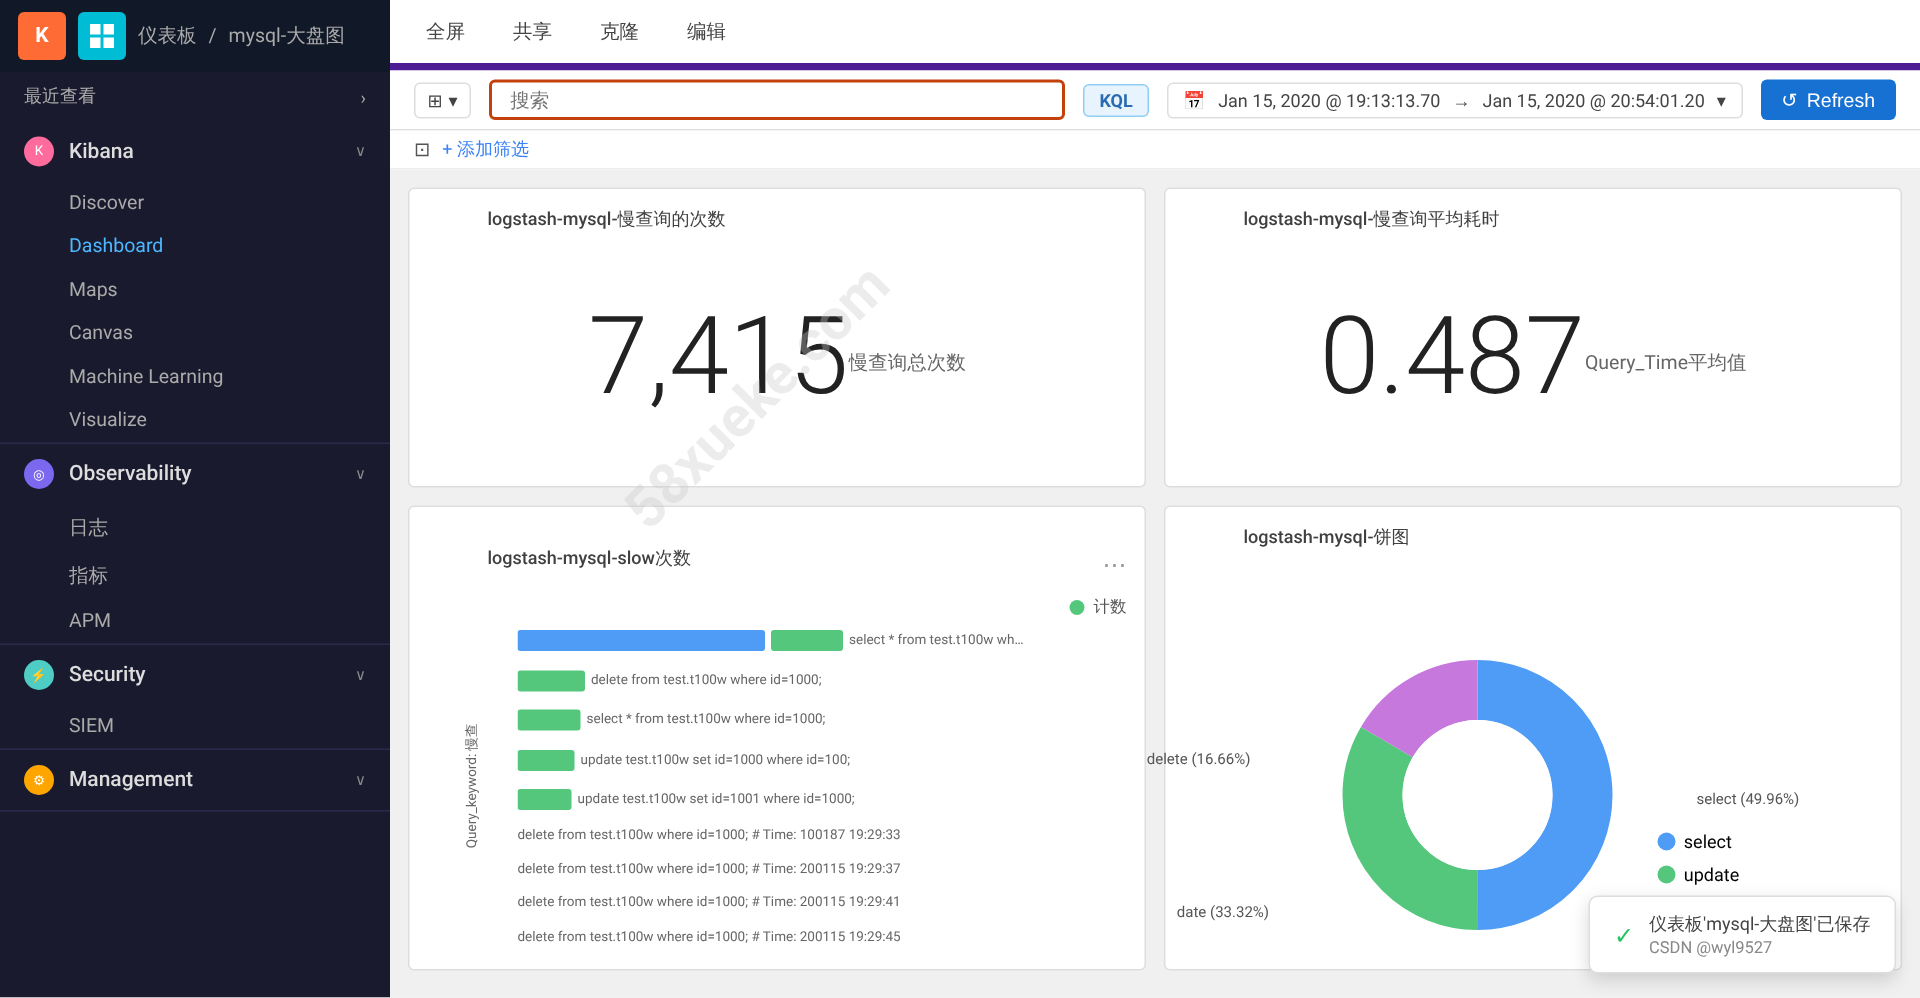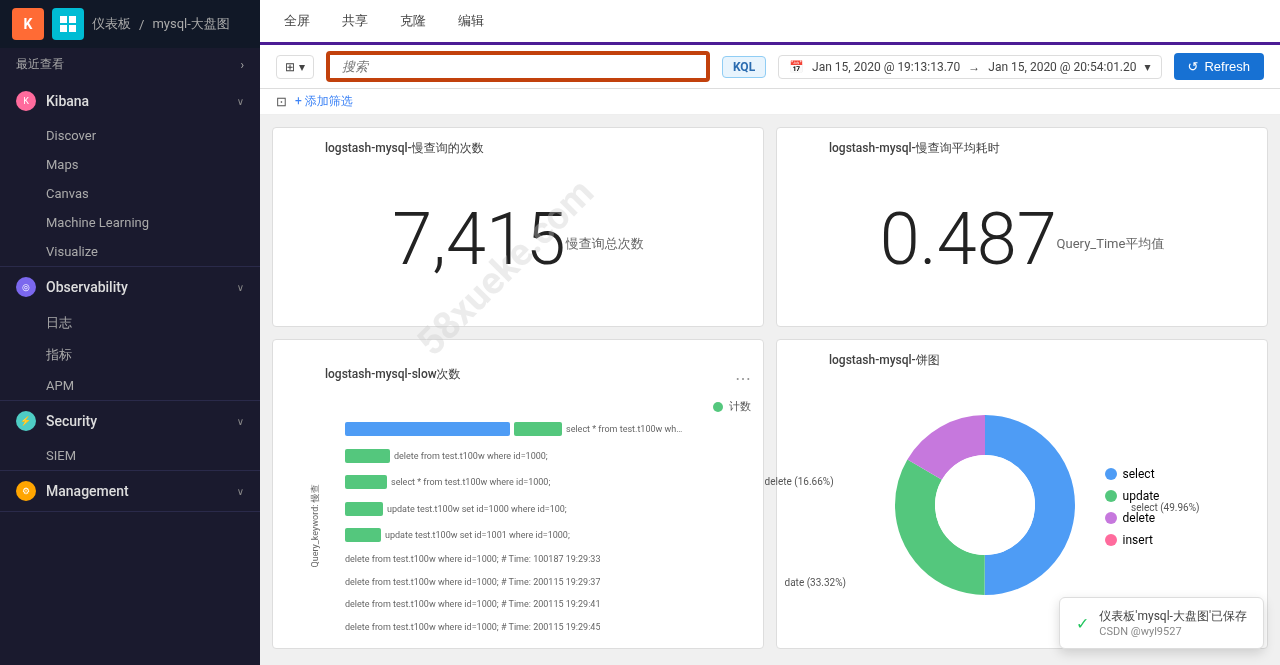--- a/index.html
+++ b/index.html
@@ -21,27 +21,27 @@
     .sidebar-item-label { flex: 1; font-size: 14px; font-weight: 500; }
     .chevron { margin-left: auto; font-size: 10px; color: #888; }
     .sidebar-sub-items { padding-left: 46px; }
     .sidebar-sub-item { padding: 7px 16px 7px 0; color: #aaa; cursor: pointer; font-size: 13px; }
     .sidebar-sub-item.active { color: #4db8ff; }
 
     
     .main { flex: 1; display: flex; flex-direction: column; overflow: hidden; background: #f0f0f0; }
 
     
-    .action-bar { background: white; padding: 8px 16px; display: flex; align-items: center; gap: 16px; border-bottom: 3px solid #4c1d95; }
+    .action-bar { background: white; padding: 8px 16px; display: flex; align-items: center; gap: 16px; border-bottom: 5px solid #4c1d95; }
     .action-btn { background: none; border: none; cursor: pointer; color: #444; font-size: 13px; padding: 4px 8px; border-radius: 4px; }
 
     
     .filter-bar { background: white; padding: 6px 16px; display: flex; align-items: center; gap: 12px; border-bottom: 1px solid #ddd; }
     .filter-select { display: flex; align-items: center; border: 1px solid #ddd; border-radius: 4px; padding: 4px 8px; gap: 4px; cursor: pointer; font-size: 12px; color: #444; }
-    .search-input { border: 4px solid #c2410c; border-radius: 4px; padding: 4px 12px; font-size: 13px; color: #000000; flex: 1; outline: none; font-style: italic; }
+    .search-input { border: 2px solid #c2410c; border-radius: 4px; padding: 4px 12px; font-size: 13px; color: #000000; flex: 1; outline: none; }
     .kql-badge { background: #e8f4fd; border: 1px solid #90cdf4; border-radius: 4px; padding: 3px 10px; font-size: 12px; color: #2b6cb0; font-weight: bold; cursor: pointer; }
     .date-range { display: flex; align-items: center; border: 1px solid #ddd; border-radius: 4px; padding: 4px 10px; gap: 8px; font-size: 12px; color: #444; cursor: pointer; background: white; }
     .refresh-btn { background: #1771d3; color: white; border: none; border-radius: 4px; padding: 6px 14px; font-size: 13px; cursor: pointer; display: flex; align-items: center; gap: 6px; }
 
     
     .add-filter-bar { background: white; padding: 4px 16px; display: flex; align-items: center; border-bottom: 1px solid #eee; }
     .add-filter-link { color: #3b82f6; font-size: 12px; cursor: pointer; display: flex; align-items: center; gap: 4px; }
 
     
     .dashboard { flex: 1; padding: 12px; display: grid; grid-template-columns: 1fr 1fr; grid-template-rows: 200px 310px; gap: 12px; overflow: auto; }
@@ -53,21 +53,21 @@
 
     
     .bar-chart-panel { position: relative; overflow: hidden; }
     .panel-menu { margin-left: auto; font-size: 16px; color: #999; cursor: pointer; }
     .panel-header { display: flex; align-items: center; margin-bottom: 8px; margin-top: 14px; }
     .chart-legend { display: flex; align-items: center; gap: 6px; font-size: 11px; color: #555; justify-content: flex-end; margin-bottom: 4px; }
     .legend-dot { width: 10px; height: 10px; border-radius: 50%; }
 
     
     .donut-panel { position: relative; }
-    .donut-container { display: flex; flex: 1; align-items: center; justify-content: center; gap: 20px; }
+    .donut-container { display: flex; flex: 1; align-items: flex-end; justify-content: center; gap: 20px; }
     .donut-svg { flex-shrink: 0; }
     .donut-legend { display: flex; flex-direction: column; gap: 8px; }
     .legend-item { display: flex; align-items: center; gap: 6px; font-size: 12px; }
     .legend-circle { width: 12px; height: 12px; border-radius: 50%; flex-shrink: 0; }
 
     
     .toast { position: fixed; bottom: 16px; right: 16px; background: white; border: 1px solid #ddd; border-radius: 6px; padding: 10px 16px; display: flex; align-items: center; gap: 10px; box-shadow: 0 4px 12px rgba(0,0,0,0.15); font-size: 12px; z-index: 100; }
     .toast-check { color: #22c55e; font-size: 16px; }
     .toast-text { color: #444; }
     .toast-user { color: #888; font-size: 11px; }
@@ -100,20 +100,21 @@
   </div>
 
   <div class="sidebar-item-group">
     <div class="sidebar-item-header">
       <span class="icon-circle kibana-icon" style="background:#ff6b9d; color:white; font-size:9px;">K</span>
       <span class="sidebar-item-label">Kibana</span>
       <span class="chevron">∨</span>
     </div>
     <div class="sidebar-sub-items">
       <div class="sidebar-sub-item">Discover</div>
+      <div class="sidebar-sub-item active">Dashboard</div>
       <div class="sidebar-sub-item">Maps</div>
       <div class="sidebar-sub-item">Canvas</div>
       <div class="sidebar-sub-item">Machine Learning</div>
       <div class="sidebar-sub-item">Visualize</div>
     </div>
   </div>
 
   <div class="sidebar-item-group">
     <div class="sidebar-item-header">
       <span class="icon-circle obs-icon" style="background:#7b68ee; color:white; font-size:9px;">◎</span>

